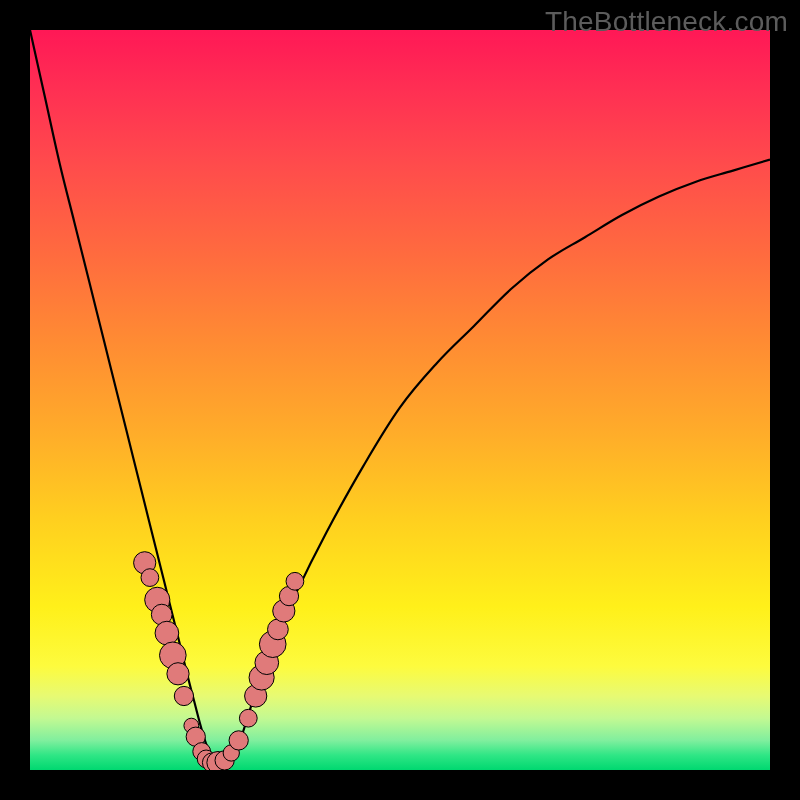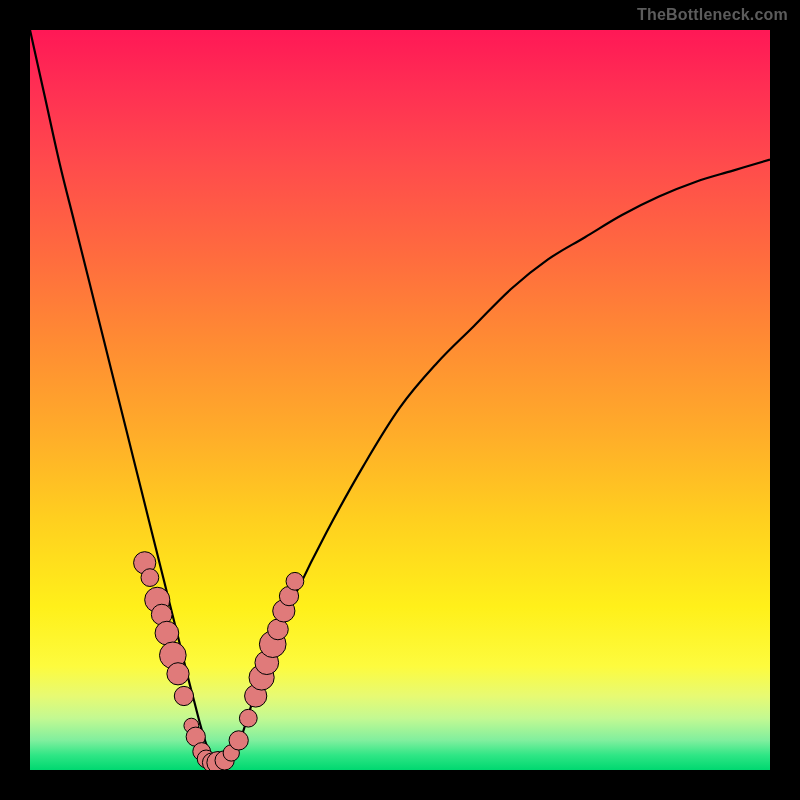--- a/index.html
+++ b/index.html
@@ -56,23 +56,23 @@
     left: 0;
     top: 0;
     width: 740px;
     height: 740px;
   }
   .watermark {
     position: absolute;
     top: 6px;
     right: 12px;
     color: #5c5c5c;
-    font-size: 16px;
+    font-size: 28px;
     letter-spacing: 0.2px;
-    font-weight: 700;
+    font-weight: 400;
   }
 </style>
 </head>
 <body>
 
 <div class="frame">
   <div class="plot">
     <div class="gradient"></div>
     <svg class="curve-svg" viewBox="0 0 740 740" preserveAspectRatio="none">
       <path id="curve-path" fill="none" stroke="#000000" stroke-width="2.2" d="M 0 0 C 2.664 11.988000000000003, 9.472000000000001 42.62400000000002, 14.8 66.60000000000002 C 20.128 90.57600000000002, 24.272000000000002 110.55600000000005, 29.6 133.20000000000005 C 34.928 155.84400000000005, 39.071999999999996 171.088, 44.4 192.39999999999998 C 49.728 213.71199999999996, 53.872 230.28799999999995, 59.2 251.59999999999997 C 64.528 272.912, 68.672 289.488, 74 310.8 C 79.328 332.112, 83.472 348.688, 88.8 370 C 94.128 391.312, 98.272 407.888, 103.60000000000001 429.2 C 108.92800000000001 450.512, 113.072 467.08799999999997, 118.4 488.4 C 123.72800000000001 509.712, 127.87199999999999 526.288, 133.2 547.6 C 138.528 568.912, 142.672 585.4879999999999, 148 606.8 C 153.328 628.112, 157.472 646.02, 162.8 666 C 168.12800000000001 685.98, 172.272 704.4799999999999, 177.6 717.8 C 182.928 731.12, 187.072 740, 192.4 740 C 197.728 740, 201.872 729.788, 207.20000000000002 717.8 C 212.52800000000002 705.8119999999999, 216.672 689.384, 222 673.4 C 227.328 657.4159999999999, 228.80800000000002 648.98, 236.8 629 C 244.792 609.02, 255.74399999999997 585.044, 266.4 562.4 C 277.056 539.756, 284.012 525.8439999999999, 296 503.2 C 307.988 480.556, 319.68 459.244, 333 436.6 C 346.32 413.956, 356.68 396.04800000000006, 370 377.40000000000003 C 383.32 358.752, 393.68000000000006 347.65199999999993, 407.00000000000006 332.99999999999994 C 420.32000000000005 318.34799999999996, 430.68 309.32, 444 296 C 457.32 282.68, 467.68 270.988, 481 259 C 494.32 247.012, 504.68 238.72400000000002, 518 229.40000000000003 C 531.32 220.07600000000005, 541.68 215.19200000000006, 555 207.20000000000005 C 568.32 199.20800000000003, 578.68 192.32600000000002, 592 185 C 605.32 177.67399999999998, 615.68 172.494, 629 166.5 C 642.32 160.506, 652.68 156.36199999999994, 666 151.69999999999993 C 679.32 147.03799999999993, 689.68 144.5959999999999, 703 140.5999999999999 C 716.32 136.60399999999993, 733.34 131.498, 740 129.5"></path>

